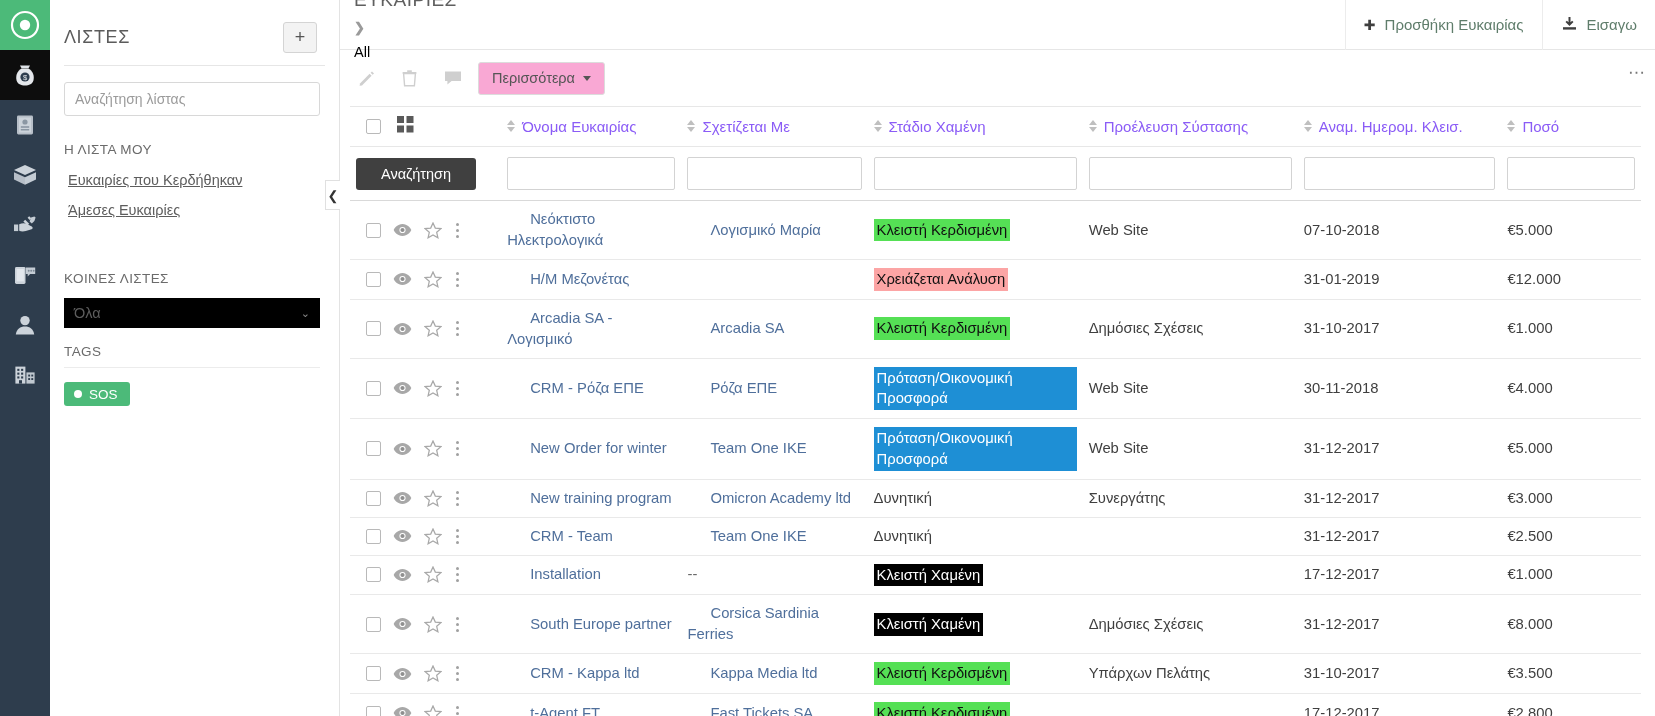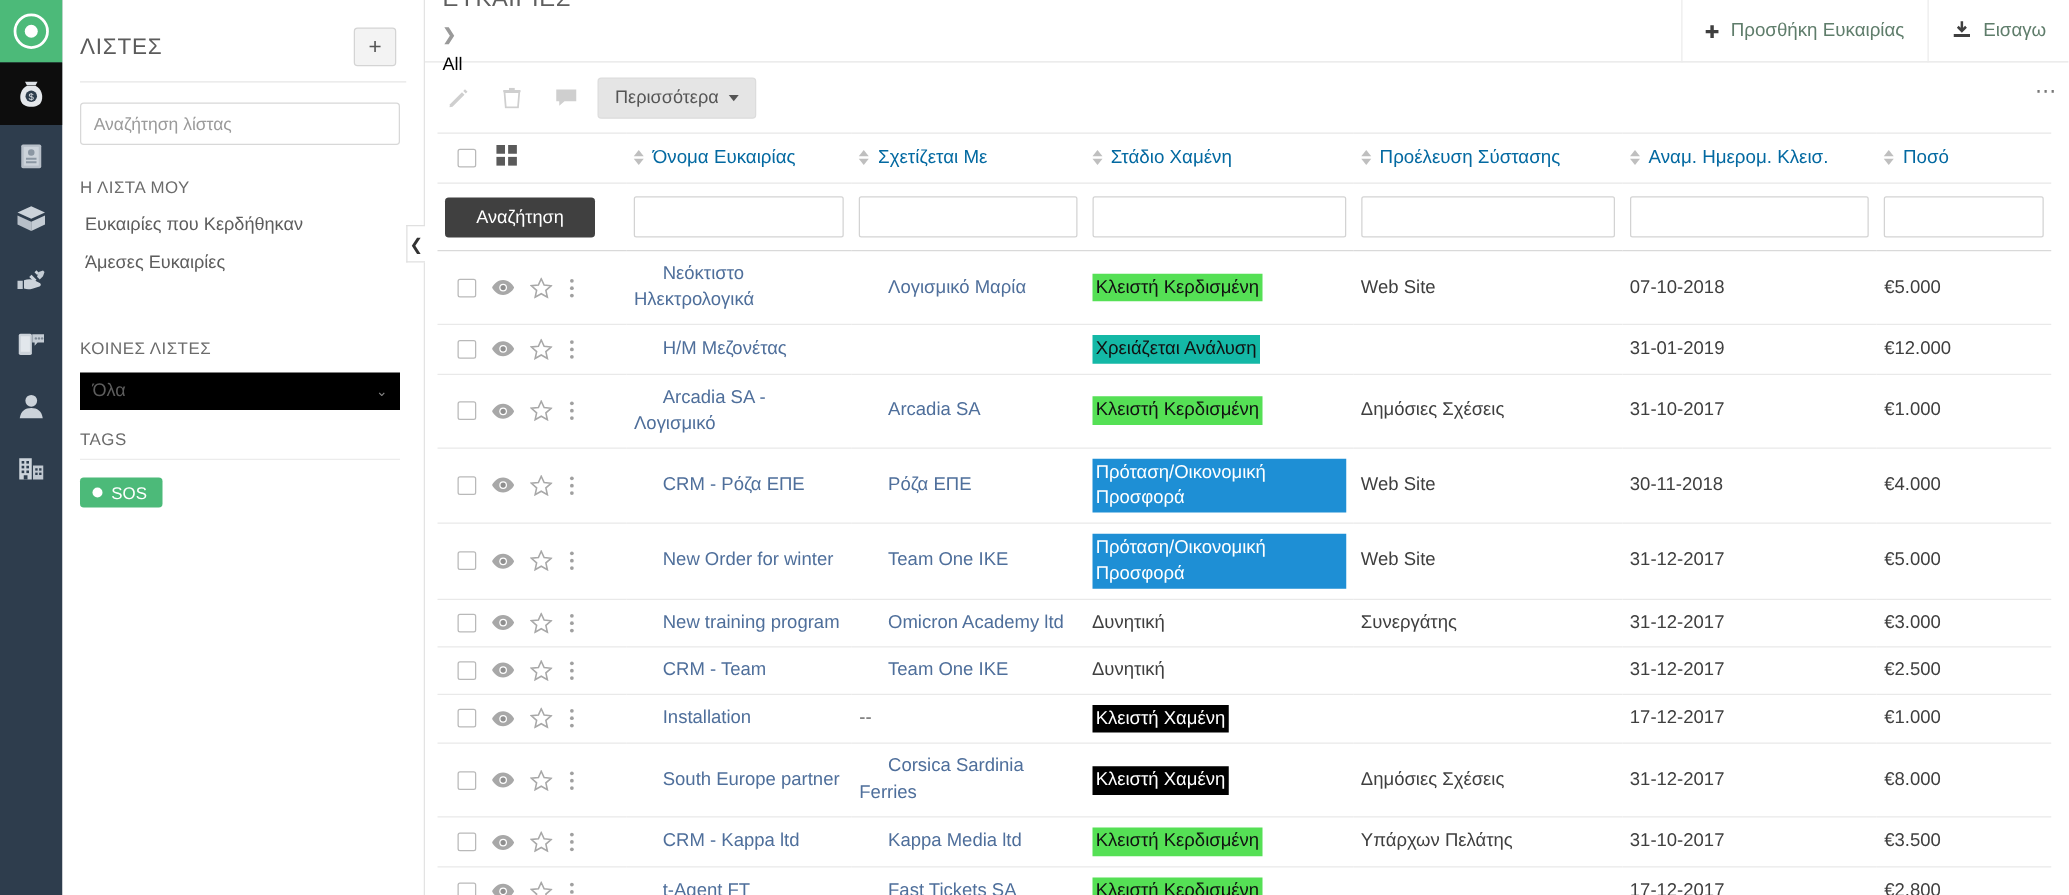--- a/index.html
+++ b/index.html
@@ -68,20 +68,21 @@
     margin: 26px 0 0 0;
     font-size: 13.5px; color: #6b6b6b;
     letter-spacing: .4px;
     padding: 0 14px 8px 14px;
   }
   .sb-group.ruled { border-bottom: 1px solid #ececec; margin-left: 0; }
   .sb-link {
     padding: 7px 14px 7px 18px;
     font-size: 14.5px; color: #5d5d5d;
     cursor: pointer;
+    text-decoration: underline;
   }
   .sb-select {
     margin: 4px 14px 0 14px;
     height: 30px; width: 256px;
     background: #000000;
     display: flex; align-items: center; justify-content: space-between;
     padding: 0 10px 0 10px;
     font-size: 14.5px; color: #5d5d5d;
     cursor: pointer;
   }
@@ -136,38 +137,38 @@
     position: relative;
   }
   .tb-icon {
     width: 43px; height: 34px;
     display: flex; align-items: center; justify-content: center;
     color: #cfcfcf; cursor: pointer;
   }
   .tb-more {
     margin-left: 4px;
     height: 33px; padding: 0 13px;
-    background: #e5e5e5; border: 1px solid #dcdcdc; border-radius: 3px;
+    background: #f9a8d4; border: 1px solid #dcdcdc; border-radius: 3px;
     display: flex; align-items: center; gap: 8px;
     font-size: 14.5px; color: #555; cursor: pointer;
   }
   .tb-caret { width: 0; height: 0; border-left: 4px solid transparent; border-right: 4px solid transparent; border-top: 5px solid #555; }
   .tb-right { position: absolute; right: 10px; top: 12px; color: #777; font-size: 17px; cursor: pointer; }
 
   
   .tbl-wrap { padding-left: 10px; }
   table.grid { border-collapse: collapse; width: 1291px; table-layout: fixed; }
   table.grid th, table.grid td { text-align: left; vertical-align: middle; }
   table.grid thead th {
     border-top: 1px solid #e7e7e7;
     border-bottom: 1px solid #e7e7e7;
     height: 40px;
     font-weight: 400;
     font-size: 15px;
-    color: #0369a1;
+    color: #8b5cf6;
     padding: 0 6px;
     white-space: nowrap;
   }
   .sortwrap { display: inline-flex; align-items: center; gap: 7px; }
   .sorticon { display: inline-block; width: 8px; line-height: 0; }
   .sorticon .up, .sorticon .dn { display:block; width: 0; height: 0; border-left: 4px solid transparent; border-right: 4px solid transparent; }
   .sorticon .up { border-bottom: 5px solid #bfbfbf; margin-bottom: 2px; }
   .sorticon .dn { border-top: 5px solid #bfbfbf; }
 
   .filterrow td {
@@ -532,21 +533,21 @@
                     </svg></span>
                   <span class="ico-dots"><svg width="5" height="17" viewBox="0 0 5 17">
                       <circle cx="2.5" cy="2.6" r="1.5" fill="#a0a0a0"></circle>
                       <circle cx="2.5" cy="8.5" r="1.5" fill="#a0a0a0"></circle>
                       <circle cx="2.5" cy="14.4" r="1.5" fill="#a0a0a0"></circle>
                     </svg></span>
                 </span>
               </td>
               <td class="c-name"><a class="lnk">Η/Μ Μεζονέτας</a></td>
               <td class="c-rel"></td>
-              <td class="c-stage"><span class="stage" style="background:#14b8a6;color:#111111;">Χρειάζεται Ανάλυση</span></td>
+              <td class="c-stage"><span class="stage" style="background:#fca5a5;color:#111111;">Χρειάζεται Ανάλυση</span></td>
               <td class="c-src"><span></span></td>
               <td class="c-date"><span>31-01-2019</span></td>
               <td class="c-amt"><span>€12.000</span></td>
             </tr>
             <tr>
               <td class="c-act">
                 <span class="rowacts">
                   <span class="cb"></span>
                   <span class="ico-eye"><svg width="19" height="14" viewBox="0 0 19 14">
                       <path d="M9.5 1C4.6 1 1.3 5.2.7 7c.6 1.8 3.9 6 8.8 6s8.2-4.2 8.8-6c-.6-1.8-3.9-6-8.8-6z" fill="#a8a8a8"></path>

